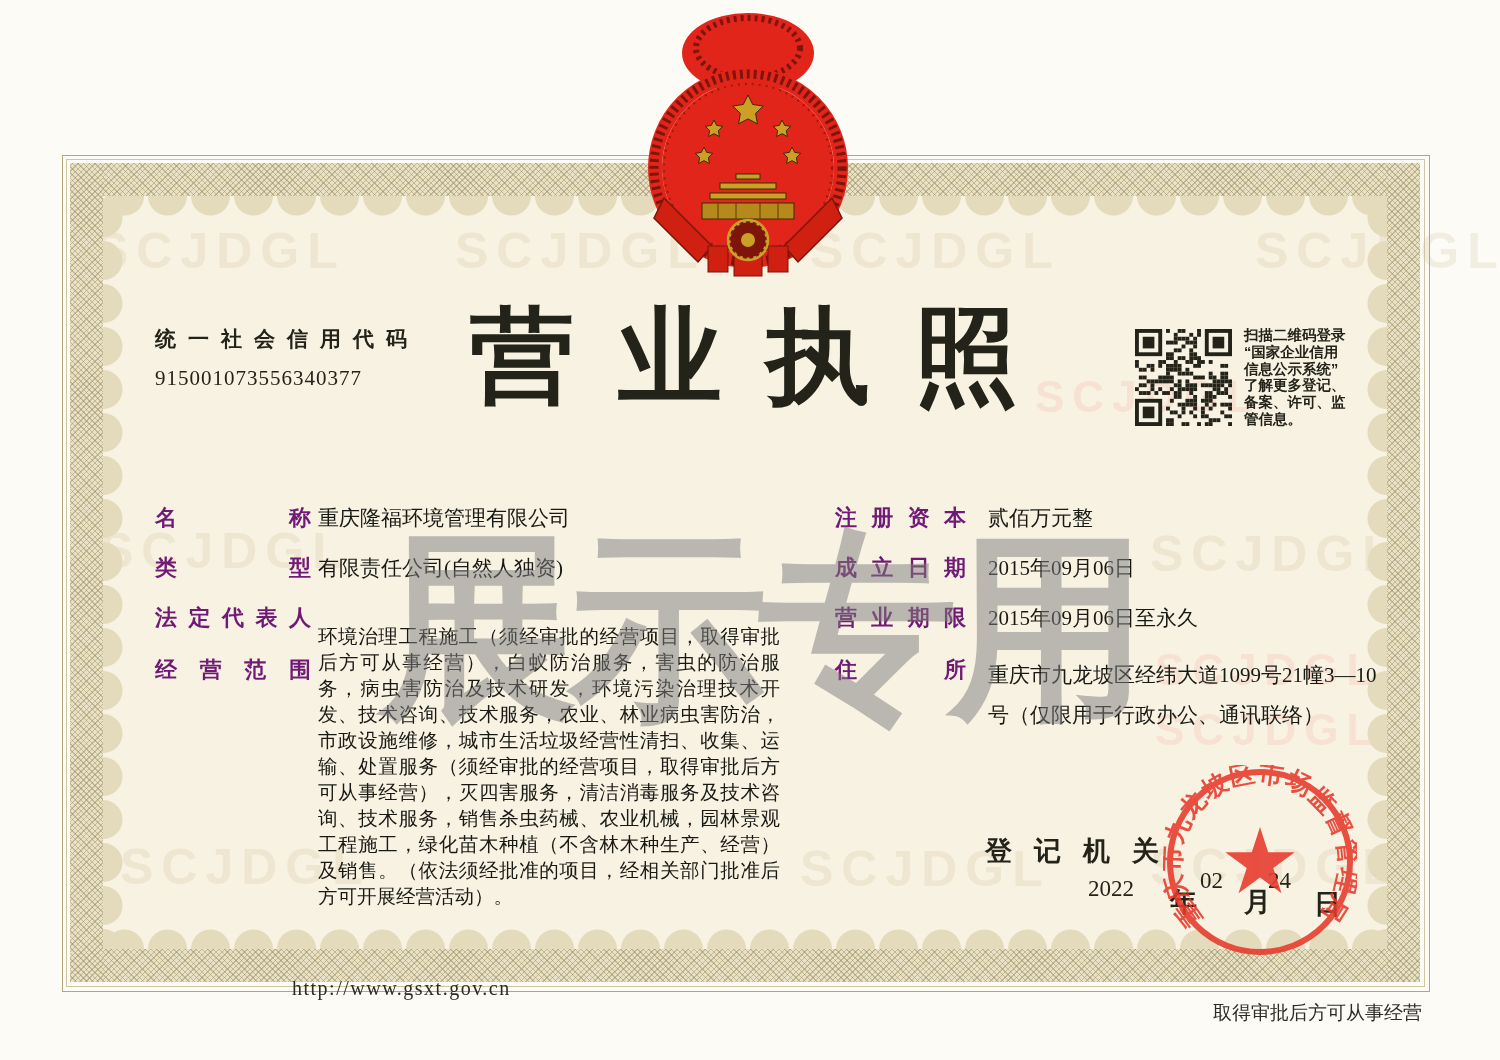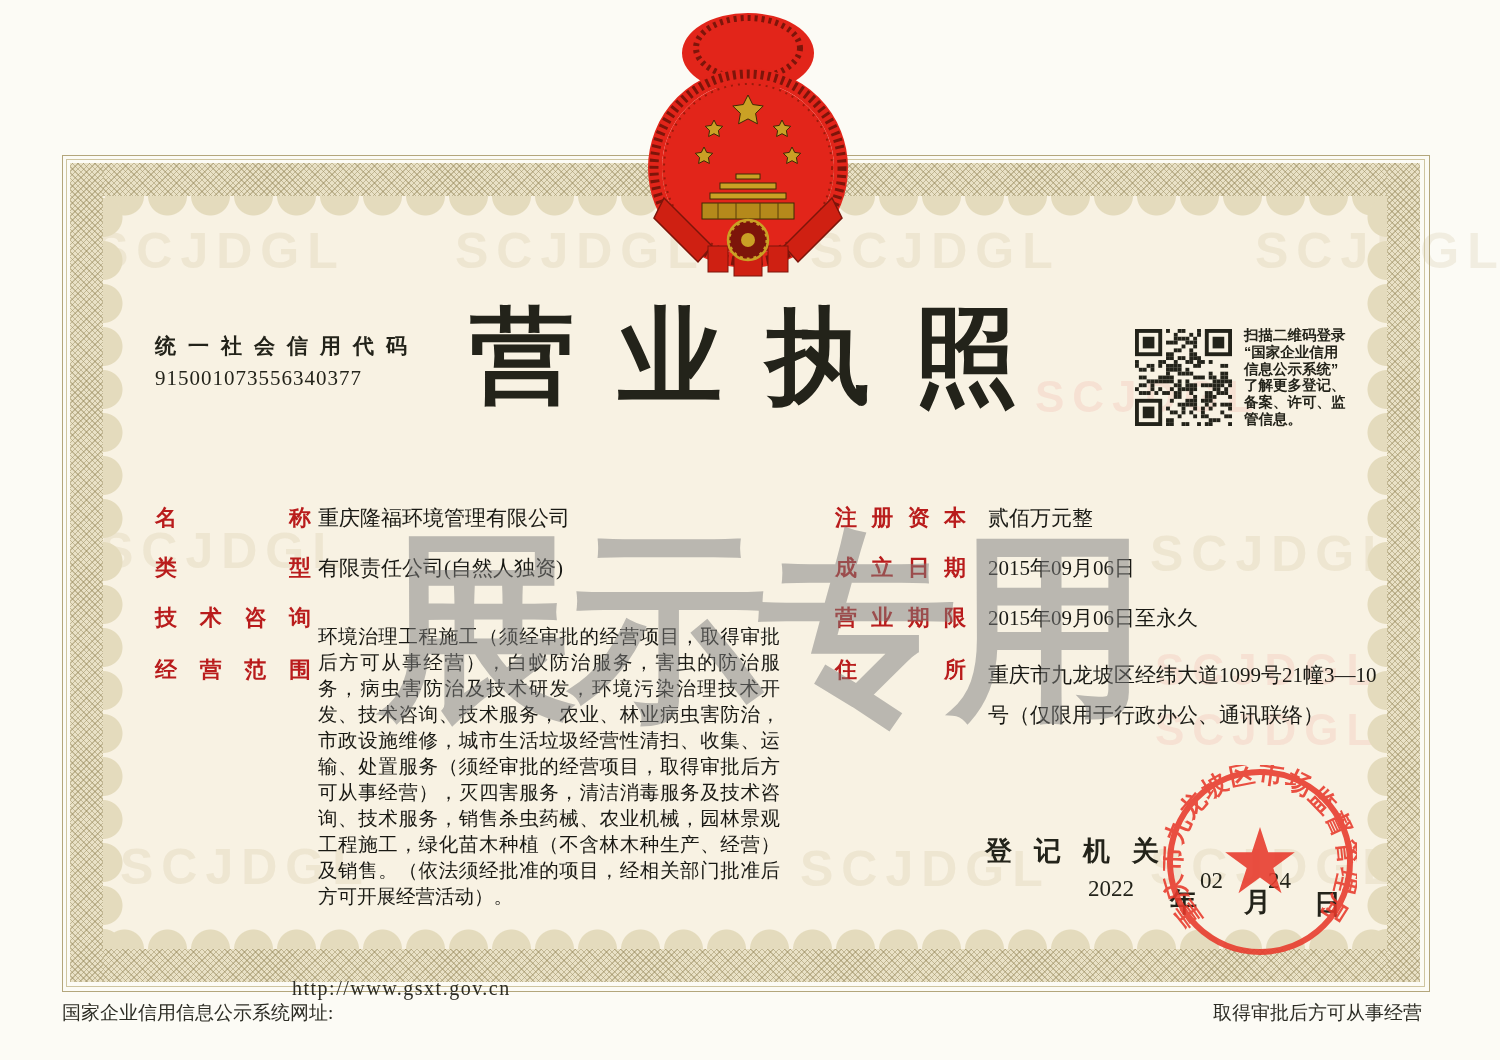--- a/index.html
+++ b/index.html
@@ -32,32 +32,32 @@
      background:radial-gradient(21px at 0 50%, #e4dbbd 0 19px, rgba(0,0,0,0) 20px);
      background-size:23px 43px;background-repeat:repeat-y;}
   .scallop.right{left:1364px;top:196px;width:23px;height:753px;
      background:radial-gradient(21px at 100% 50%, #e4dbbd 0 19px, rgba(0,0,0,0) 20px);
      background-size:23px 43px;background-repeat:repeat-y;}
   .frame-outer{position:absolute;left:62px;top:155px;width:1366px;height:835px;
      border:1.5px solid #b3a67c;z-index:4;}
   .frame-inner{position:absolute;left:66px;top:159px;width:1357px;height:826px;
      border:1px solid #cfc5a0;z-index:4;}
   
-  .credit-label{position:absolute;left:155px;top:332px;z-index:6;
+  .credit-label{position:absolute;left:155px;top:325px;z-index:6;
      font-family:"Liberation Sans",sans-serif;font-weight:700;font-size:21px;letter-spacing:12px;color:#23231a;}
   .credit-code{position:absolute;left:155px;top:366px;z-index:6;font-size:21px;letter-spacing:1px;color:#23231a;}
   .license-title{position:absolute;left:470px;top:288px;z-index:6;
      font-family:"DejaVu Sans",sans-serif;font-weight:900;font-size:104px;letter-spacing:44px;
      color:#23231a;white-space:nowrap;}
   .qr{position:absolute;left:1135px;top:329px;width:97px;height:97px;z-index:6;}
   .qr-caption{position:absolute;left:1244px;top:327px;width:128px;z-index:6;
      font-size:14.5px;line-height:16.8px;color:#23231a;font-family:"Liberation Sans",sans-serif;font-weight:600;}
   
   .flabel{position:absolute;z-index:6;font-family:"Liberation Sans",sans-serif;font-weight:700;
-     font-size:22px;color:#b91c1c;text-align:justify;text-align-last:justify;}
+     font-size:22px;color:#701a75;text-align:justify;text-align-last:justify;}
   .fvalue{position:absolute;z-index:6;font-size:21px;color:#191914;}
   .flabel.lcol{left:155px;width:156px;}
   .fvalue.lcol{left:318px;width:462px;}
   .flabel.rcol{left:835px;width:131px;}
   .fvalue.rcol{left:988px;width:392px;}
   .scope{font-size:19.5px;line-height:26px;text-align:justify;}
   .addr{line-height:40px;}
   .regauth{position:absolute;left:985px;top:833px;z-index:6;font-family:"Liberation Sans",sans-serif;
      font-weight:700;font-size:27px;letter-spacing:22px;color:#23231a;white-space:nowrap;}
   .dt{position:absolute;z-index:6;color:#23231a;}
@@ -362,21 +362,21 @@
     <div>备案、许可、监</div>
     <div>管信息。</div>
   </div>
 
   <div class="flabel lcol" style="top:503px;">名称</div>
   <div class="fvalue lcol" style="top:504px;">重庆隆福环境管理有限公司</div>
 
   <div class="flabel lcol" style="top:553px;">类型</div>
   <div class="fvalue lcol" style="top:554px;">有限责任公司(自然人独资)</div>
 
-  <div class="flabel lcol" style="top:603px;">技术咨询</div>
+  <div class="flabel lcol" style="top:603px;">法定代表人</div>
 
   <div class="flabel lcol" style="top:655px;">经营范围</div>
   <div class="fvalue lcol scope" style="top:624px;">环境治理工程施工（须经审批的经营项目，取得审批后方可从事经营），白蚁防治服务，害虫的防治服务，病虫害防治及技术研发，环境污染治理技术开发、技术咨询、技术服务，农业、林业病虫害防治，市政设施维修，城市生活垃圾经营性清扫、收集、运输、处置服务（须经审批的经营项目，取得审批后方可从事经营），灭四害服务，清洁消毒服务及技术咨询、技术服务，销售杀虫药械、农业机械，园林景观工程施工，绿化苗木种植（不含林木种生产、经营）及销售。（依法须经批准的项目，经相关部门批准后方可开展经营活动）。</div>
 
   <div class="flabel rcol" style="top:503px;">注册资本</div>
   <div class="fvalue rcol" style="top:504px;">贰佰万元整</div>
 
   <div class="flabel rcol" style="top:553px;">成立日期</div>
   <div class="fvalue rcol" style="top:554px;">2015年09月06日</div>
 
@@ -399,16 +399,15 @@
   <svg class="seal" width="194" height="194" viewBox="0 0 194 194">
     <circle cx="97" cy="97" r="90" fill="none" stroke="#e8392b" stroke-width="6"></circle>
     <path id="sealArc" d="M 40.6 153.4 A 79.8 79.8 0 1 1 153.4 153.4" fill="none"></path>
     <text font-family="Liberation Serif, serif" font-weight="700" font-size="25" fill="#e8392b" letter-spacing="1.5">
       <textPath href="#sealArc" startOffset="0">重庆市九龙坡区市场监督管理局</textPath>
     </text>
     <path fill="#e8392b" d="M97 62 l8.2 25.3 26.6 0 -21.5 15.6 8.2 25.3 -21.5 -15.6 -21.5 15.6 8.2 -25.3 -21.5 -15.6 26.6 0 Z"></path>
   </svg>
 
   <div class="url">http://www.gsxt.gov.cn</div>
-  <div class="foot-left">国家企业信用信息公示系统网址:</div>
   <div class="foot-right">取得审批后方可从事经营</div>
 
 </div>
 
 </body></html>

